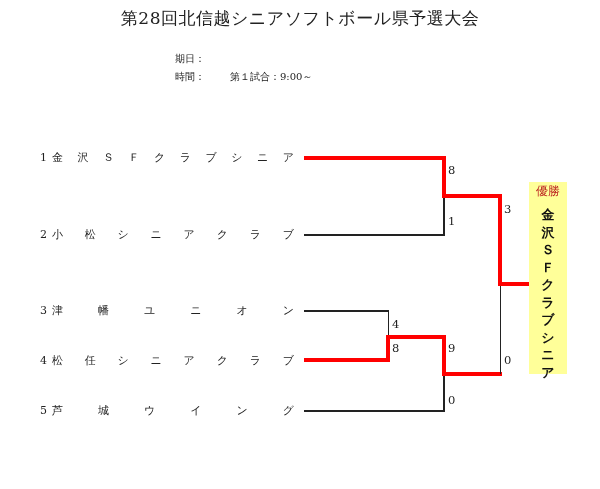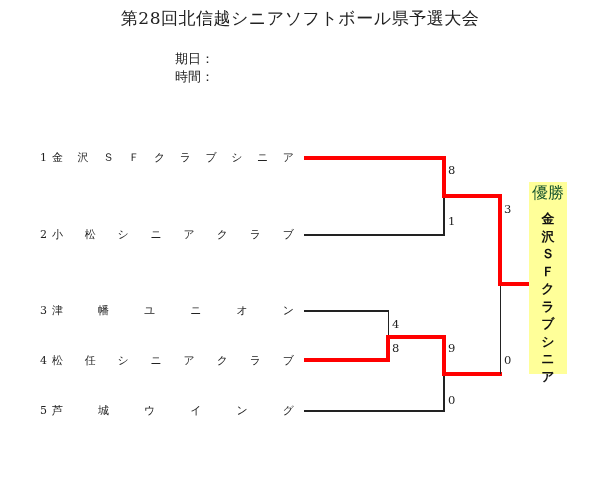--- a/index.html
+++ b/index.html
@@ -1,43 +1,44 @@
 <!DOCTYPE html>
 <html><head>
 <meta charset="utf-8">
 <style>
   html,body{margin:0;padding:0;background:#fff;}
   body{width:600px;height:489px;position:relative;overflow:hidden;font-family:"DejaVu Serif","Liberation Serif",serif;color:#222;}
   .title{position:absolute;left:0;width:600px;top:7px;text-align:center;font-size:17px;letter-spacing:0.5px;}
-  .info{position:absolute;left:175px;top:50px;font-size:13px;line-height:18px;}
+  .info{position:absolute;left:175px;top:50px;font-size:10px;line-height:18px;}
   .info .row{display:flex;}
   .info .lbl{width:55px;}
   .team{position:absolute;left:40px;width:258px;font-size:11px;display:flex;align-items:center;}
   .team .seed{width:12px;}
   .team .name{flex:1;display:flex;justify-content:space-between;padding-right:4px;}
   .line{position:absolute;}
   .blk{background:#222;}
   .red{background:#ff0000;}
   .score{position:absolute;font-size:11.5px;}
   .winner-box{position:absolute;left:529px;top:182px;width:38px;height:192px;background:#ffff99;text-align:center;}
-  .winner-label{color:#14532d;font-size:16px;margin-top:1px;}
+  .winner-label{color:#b91c1c;font-size:12px;margin-top:1px;}
   .winner-name{font-size:13px;font-weight:bold;line-height:17.5px;margin-top:6px;color:#111;}
   .winner-name span{display:block;}
 </style>
 </head>
 <body>
 
 <div class="title">第28回北信越シニアソフトボール県予選大会</div>
 
 <div class="info">
   <div class="row">
     <span class="lbl">期日：</span>
   </div>
   <div class="row">
     <span class="lbl">時間：</span>
+    <span>第１試合：9:00～</span>
   </div>
 </div>
 
 <div class="team" style="top:149px;height:16px;">
   <span class="seed">1</span>
   <span class="name">
       <span>金</span>
       <span>沢</span>
       <span>Ｓ</span>
       <span>Ｆ</span>

